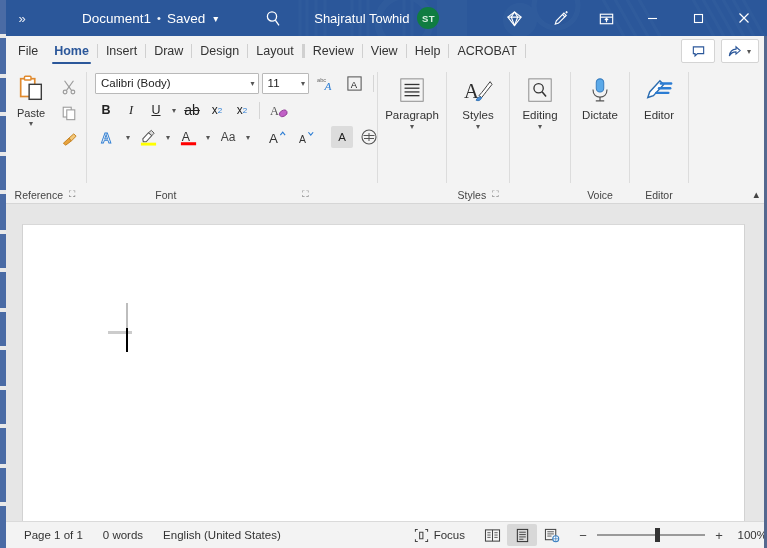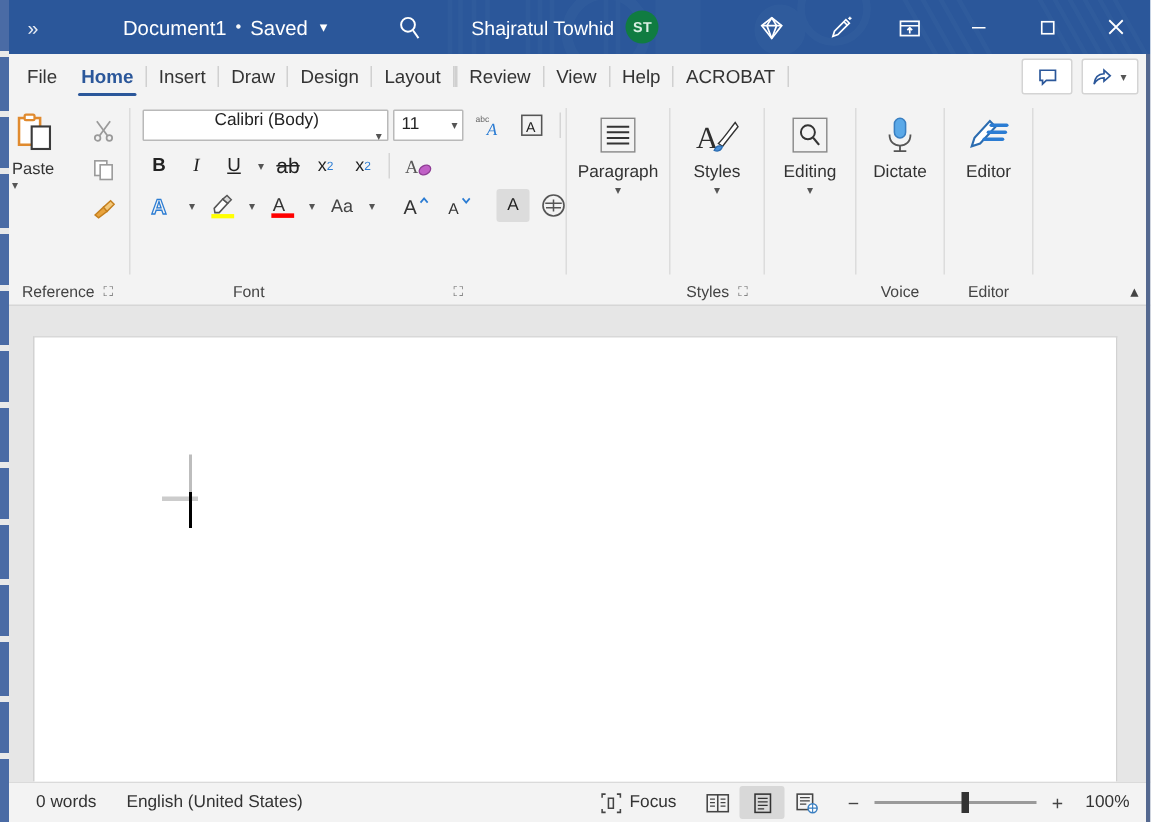--- a/index.html
+++ b/index.html
@@ -115,38 +115,38 @@
     height: 17px; font-size: 10.5px; color: #444; display: flex;
     align-items: center; justify-content: center; gap: 6px;
   }
   .grp-sep { width: 1px; background: #dcdcdc; margin: 6px 0 20px 0; flex: 0 0 1px; }
   .launcher { font-size: 9px; color: #666; }
 
   
   .clip-grp { width: 82px; }
   .clip-inner { display: flex; width: 100%; padding-left: 4px; }
   .paste-btn {
-    width: 46px; display: flex; flex-direction: column; align-items: flex-start;
+    width: 46px; display: flex; flex-direction: column; align-items: center;
     padding-top: 3px;
   }
   .paste-btn .lbl { font-size: 11px; color: #333; margin-top: 3px; }
   .paste-btn .cv { font-size: 8px; color: #555; line-height: 8px; margin-top: 1px; }
   .clip-side { display: flex; flex-direction: column; gap: 2px; padding-top: 4px; align-items: center; width: 30px; }
   .clip-side > div { height: 24px; display: flex; align-items: center; justify-content: center; }
 
   
   .font-grp { width: 290px; }
   .font-rows { display: flex; flex-direction: column; gap: 3px; padding-left: 8px; width: 100%; }
   .frow { display: flex; align-items: center; gap: 3px; height: 24px; }
   .combo {
     height: 21px; border: 1px solid #b9b9b9; background: #ffffff;
     display: flex; align-items: center; padding: 0 3px 0 5px;
     font-size: 11.5px; color: #222; border-radius: 1px;
   }
-  .combo.fontname { width: 174px; flex-direction: column; }
+  .combo.fontname { width: 174px; }
   .combo.fontsize { width: 50px; }
   .combo .cv { margin-left: auto; font-size: 8px; color: #555; }
   .ibtn {
     min-width: 22px; height: 22px; display: flex; align-items: center; justify-content: center;
     font-size: 12px; color: #222; border-radius: 2px; position: relative;
   }
   .ibtn.wide { min-width: 26px; }
   .ibtn.shaded { background: #dcdcdc; }
   .mini-cv { font-size: 8px; color: #555; padding: 0 2px; }
   .vsep { width: 1px; height: 17px; background: #d5d5d5; margin: 0 3px; }
@@ -182,21 +182,21 @@
   .mousecur .v { position: absolute; left: 18px; top: 0; width: 2px; height: 30px; background: #bdbdbd; }
   .mousecur .h { position: absolute; left: 0; top: 28px; width: 24px; height: 3px; background: #cccccc; }
 
   
   .statusbar {
     flex: 0 0 27px; height: 27px; background: #f3f3f3; border-top: 1px solid #dadada;
     display: flex; align-items: center; font-size: 11.5px; color: #333;
     padding-left: 14px; gap: 0;
   }
   .sb-item { padding: 0 10px; height: 22px; display: flex; align-items: center; white-space: nowrap; }
-  .sb-right { margin-left: auto; display: flex; align-items: center; padding-right: 14px; gap: 0; }
+  .sb-right { margin-left: auto; display: flex; align-items: center; padding-right: 0; gap: 0; }
   .viewbtn {
     width: 30px; height: 22px; display: flex; align-items: center; justify-content: center;
     border-radius: 2px;
   }
   .viewbtn.sel { background: #d8d8d8; }
   .zoomwrap { display: flex; align-items: center; gap: 8px; margin-left: 10px; }
   .zsign { font-size: 13px; color: #444; width: 12px; text-align: center; }
   .ztrack { width: 108px; height: 2px; background: #9a9a9a; position: relative; }
   .zthumb { position: absolute; left: 58px; top: -6px; width: 5px; height: 14px; background: #333; }
   .zval { font-size: 11.5px; color: #333; width: 34px; text-align: right; }
@@ -589,20 +589,21 @@
     <div class="page">
       <div class="mousecur">
         <div class="v"></div>
         <div class="h"></div>
       </div>
       <div class="caret"></div>
     </div>
   </div>
 
   <div class="statusbar">
+    <div class="sb-item">Page 1 of 1</div>
     <div class="sb-item">0 words</div>
     <div class="sb-item">English (United States)</div>
 
     <div class="sb-right">
       <div class="focus-item">
         <svg width="15" height="15" viewBox="0 0 16 16" fill="none" stroke="#444" stroke-width="1.1">
           <path d="M1.5 4 L1.5 1.5 L4 1.5 M12 1.5 L14.5 1.5 L14.5 4 M14.5 12 L14.5 14.5 L12 14.5 M4 14.5 L1.5 14.5 L1.5 12"></path>
           <path d="M6 4.5 L9.5 4.5 L9.5 11.5 L6 11.5 Z"></path>
         </svg>
         <span>Focus</span>

